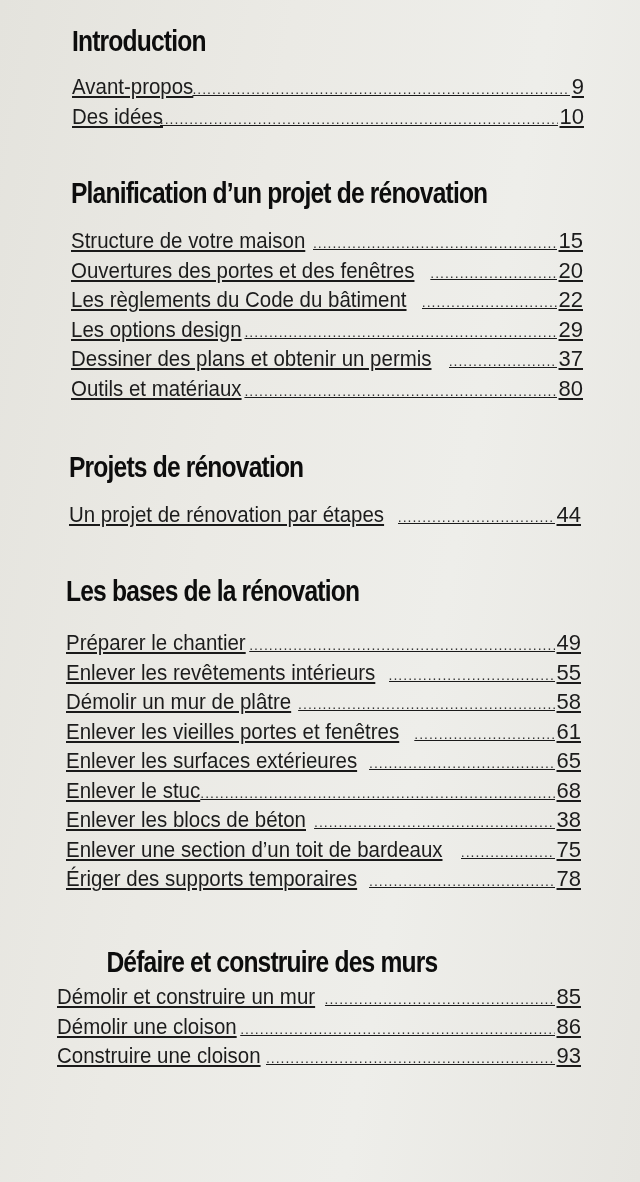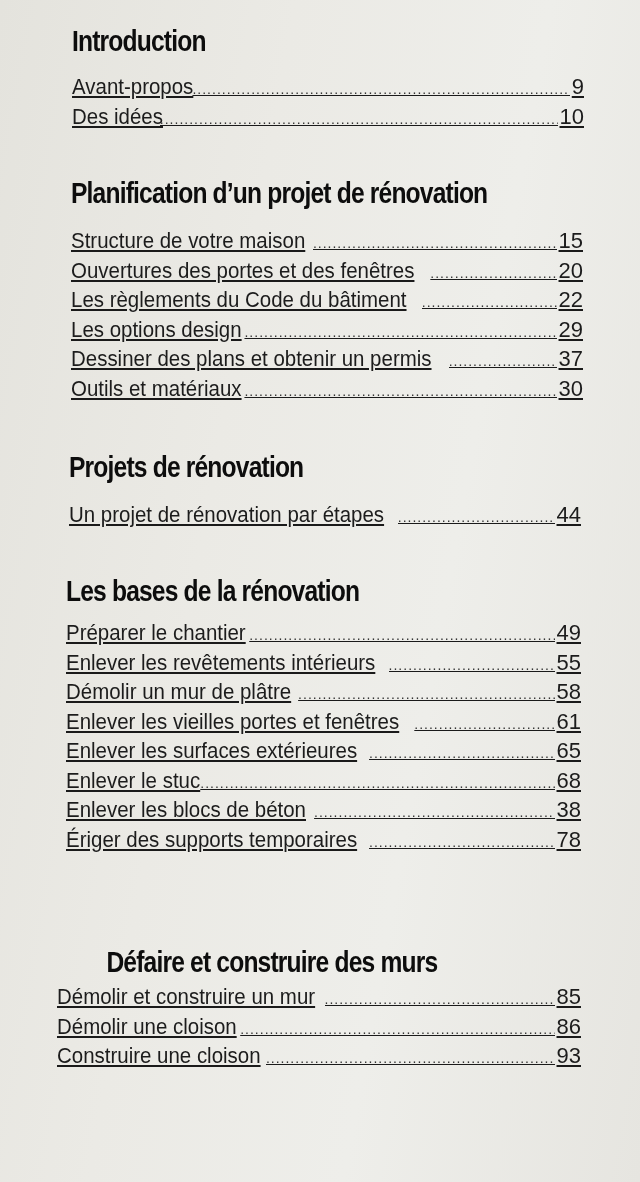--- a/index.html
+++ b/index.html
@@ -87,39 +87,39 @@
         <span class="page-num">29</span>
       </div>
       <div class="entry">
         <span class="label">Dessiner des plans et obtenir un permis</span>
         <span class="dots"></span>
         <span class="page-num">37</span>
       </div>
       <div class="entry">
         <span class="label">Outils et matériaux</span>
         <span class="dots"></span>
-        <span class="page-num">30</span>
+        <span class="page-num">80</span>
       </div>
     </div>
   </div>
 
   <div class="section" style="left:69px; top:450px; width:512px;">
     <div class="section-title">Projets de rénovation</div>
     <div class="entries" style="margin-top:16px;">
       <div class="entry">
         <span class="label">Un projet de rénovation par étapes</span>
         <span class="dots"></span>
         <span class="page-num">44</span>
       </div>
     </div>
   </div>
 
   <div class="section" style="left:66px; top:574px; width:515px;">
     <div class="section-title">Les bases de la rénovation</div>
-    <div class="entries" style="margin-top:10px;">
+    <div class="entries" style="margin-top:20px;">
       <div class="entry">
         <span class="label">Préparer le chantier</span>
         <span class="dots"></span>
         <span class="page-num">49</span>
       </div>
       <div class="entry">
         <span class="label">Enlever les revêtements intérieurs</span>
         <span class="dots"></span>
         <span class="page-num">55</span>
       </div>
@@ -142,20 +142,25 @@
         <span class="label">Enlever le stuc</span>
         <span class="dots"></span>
         <span class="page-num">68</span>
       </div>
       <div class="entry">
         <span class="label">Enlever les blocs de béton</span>
         <span class="dots"></span>
         <span class="page-num">38</span>
       </div>
       <div class="entry">
+        <span class="label">Enlever une section d’un toit de bardeaux</span>
+        <span class="dots"></span>
+        <span class="page-num">75</span>
+      </div>
+      <div class="entry">
         <span class="label">Ériger des supports temporaires</span>
         <span class="dots"></span>
         <span class="page-num">78</span>
       </div>
     </div>
   </div>
 
   <div class="section" style="left:57px; top:945px; width:524px;text-align:center;">
     <div class="section-title">Défaire et construire des murs</div>
     <div class="entries" style="margin-top:3px;">

